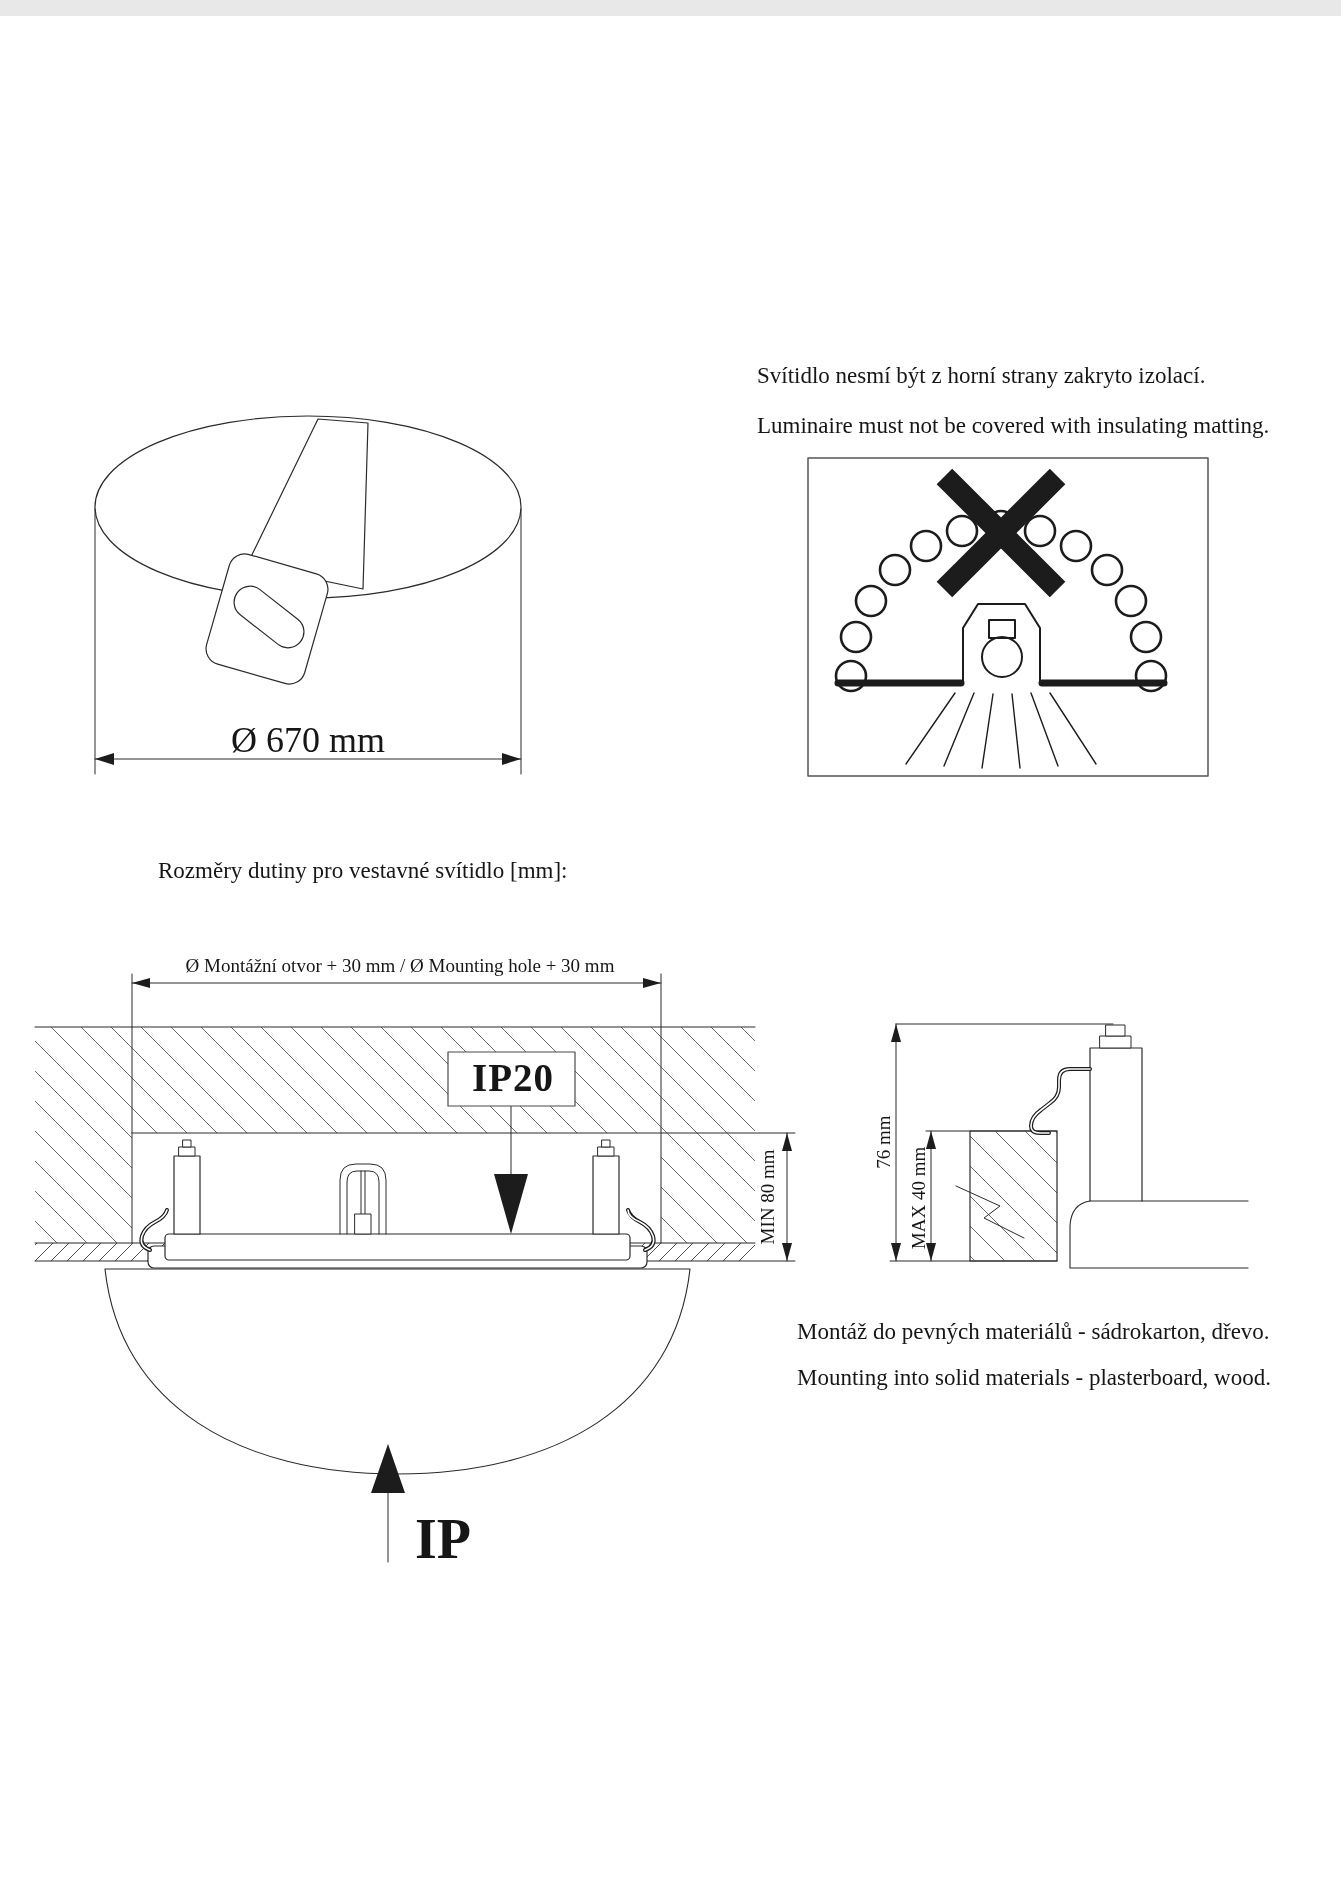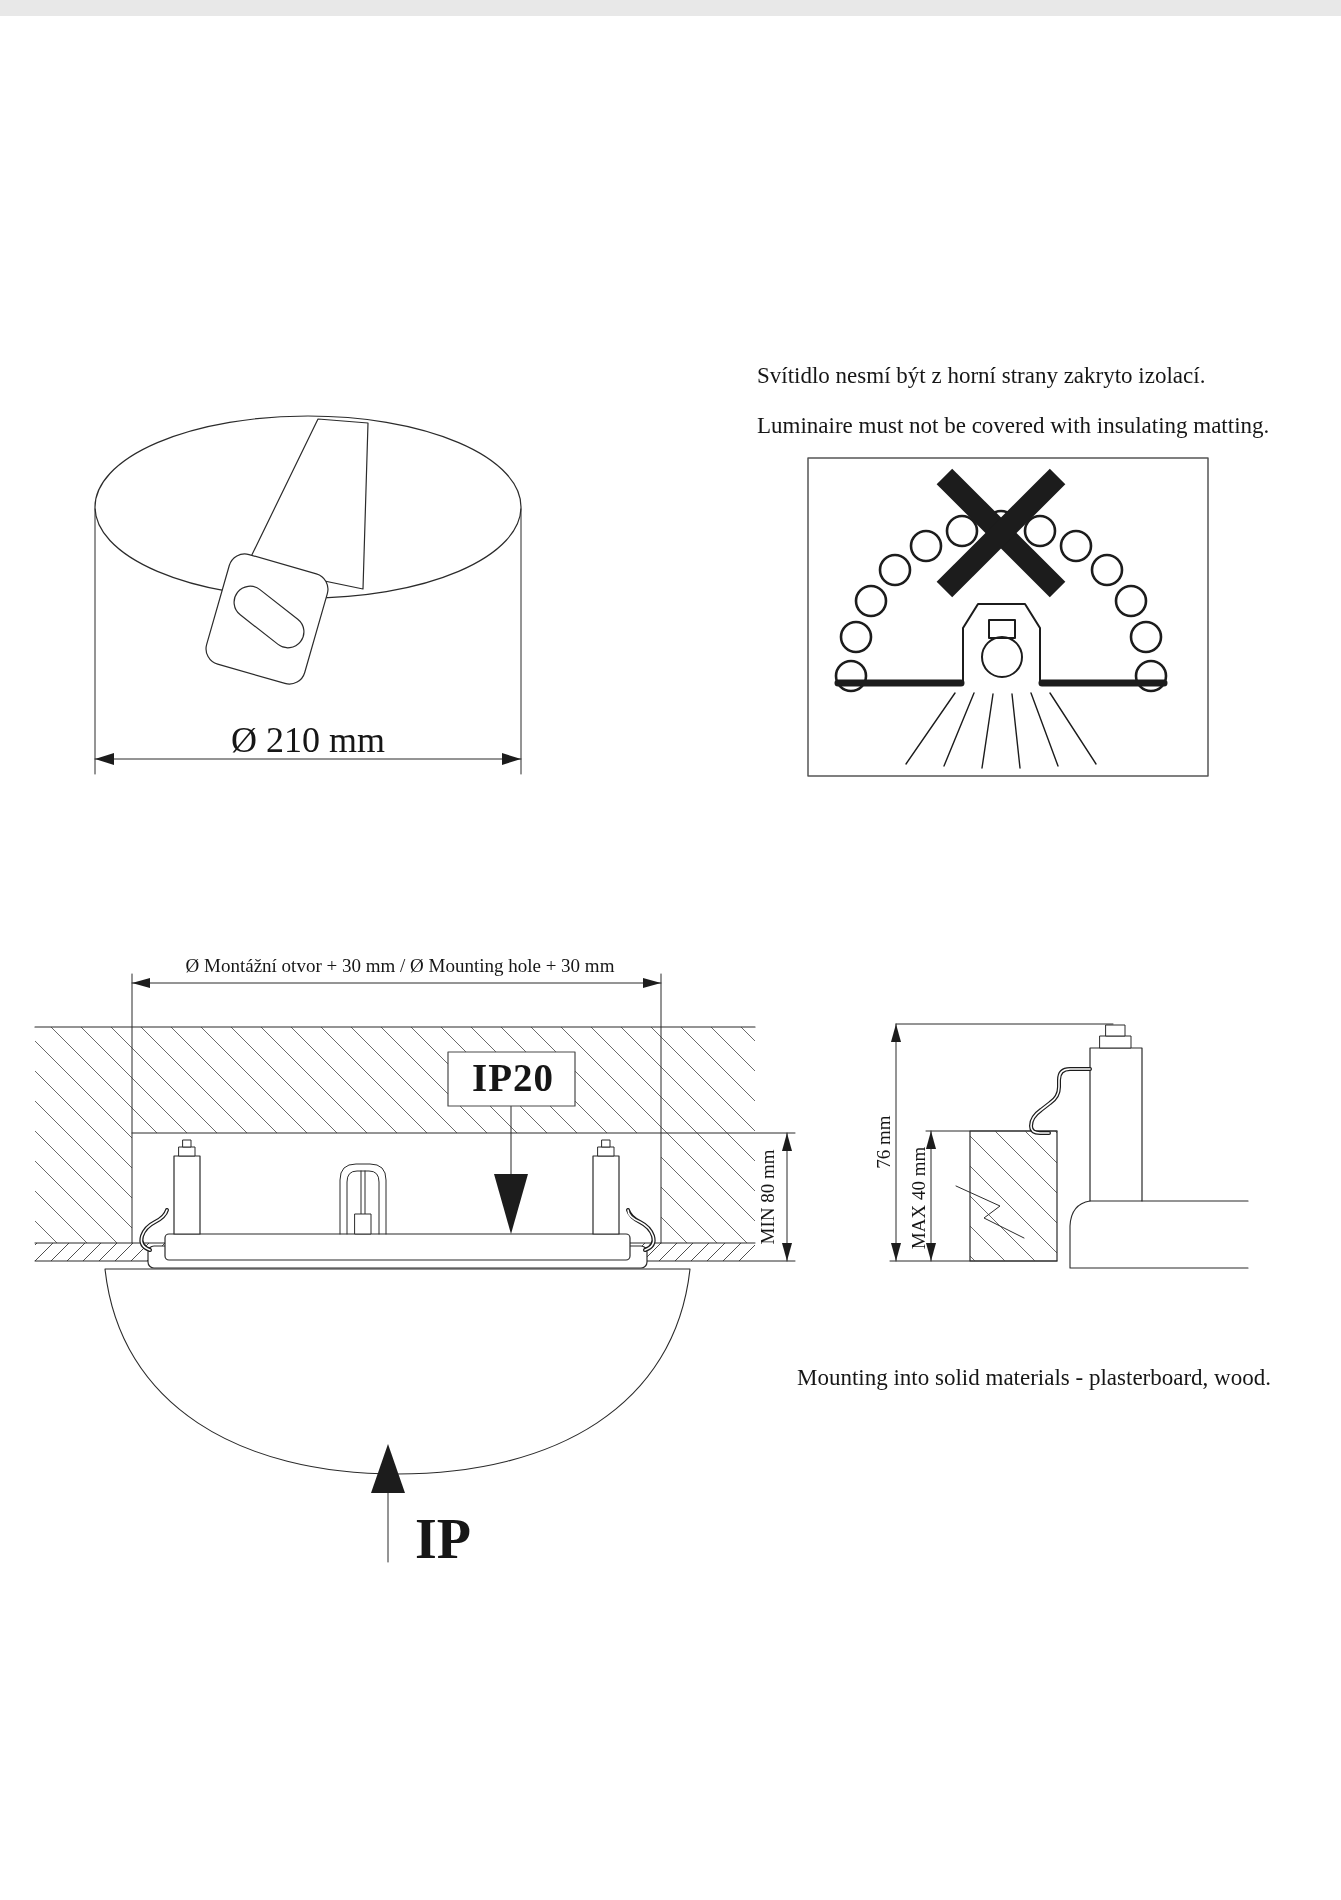--- a/index.html
+++ b/index.html
@@ -188,30 +188,32 @@
       </g>
 
       <line x1="1142" y1="1185" x2="1248" y2="1185" stroke-width="1.1"></line>
       <path d="M1090,1185 Q1071,1188 1070,1210 V1252 H1248" stroke-width="1.1"></path>
     </g>
   </svg>
 
   <div class="t s23" style="left:757px;top:347px">Svítidlo nesmí být z horní strany zakryto izolací.</div>
   <div class="t s23" style="left:757px;top:397px">Luminaire must not be covered with insulating matting.</div>
 
-  <div class="t s36 ctr" style="left:308px;top:705px">Ø 210 mm</div>
-
+  <div class="t s36 ctr" style="left:308px;top:705px">Ø 670 mm</div>
+
+  <div class="t s23" style="left:158px;top:842px">Rozměry dutiny pro vestavné svítidlo [mm]:</div>
 
   <div class="t s19 ctr" style="left:400px;top:940px">Ø Montážní otvor + 30 mm / Ø Mounting hole + 30 mm</div>
 
   <div class="t ip20 ctr" style="left:513px;top:1041px">IP20</div>
 
   <div class="t s19 rot" style="left:768px;top:1181px">MIN 80 mm</div>
 
   <div class="t s19 rot" style="left:884px;top:1126px">76 mm</div>
 
   <div class="t s19 rot" style="left:919px;top:1182px">MAX 40 mm</div>
 
   <div class="t ip" style="left:415px;top:1493px">IP</div>
 
+  <div class="t s23" style="left:797px;top:1303px">Montáž do pevných materiálů - sádrokarton, dřevo.</div>
   <div class="t s23" style="left:797px;top:1349px">Mounting into solid materials - plasterboard, wood.</div>
 
 </div>
 
 </body></html>

